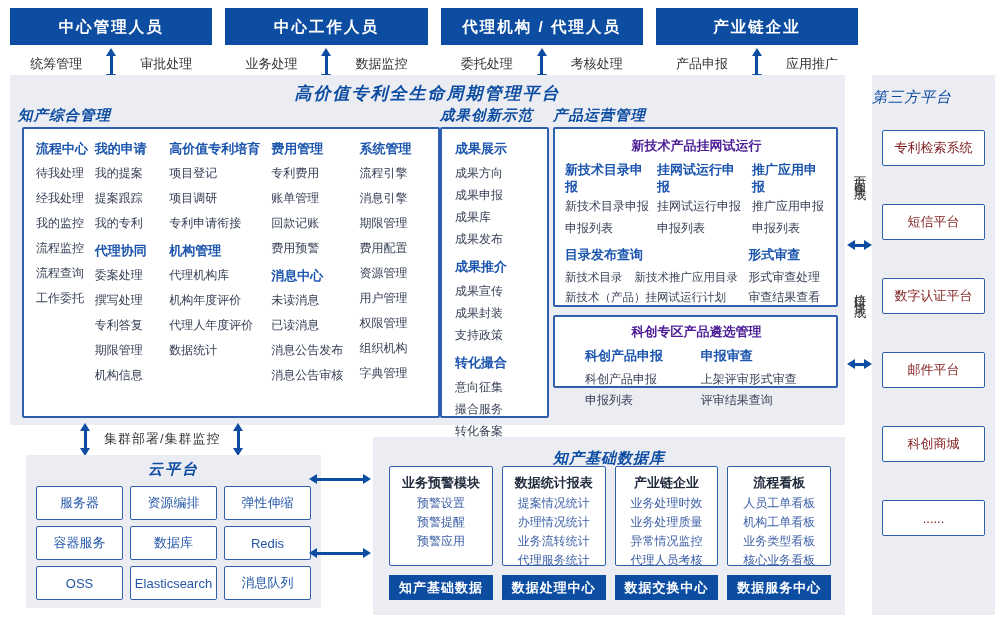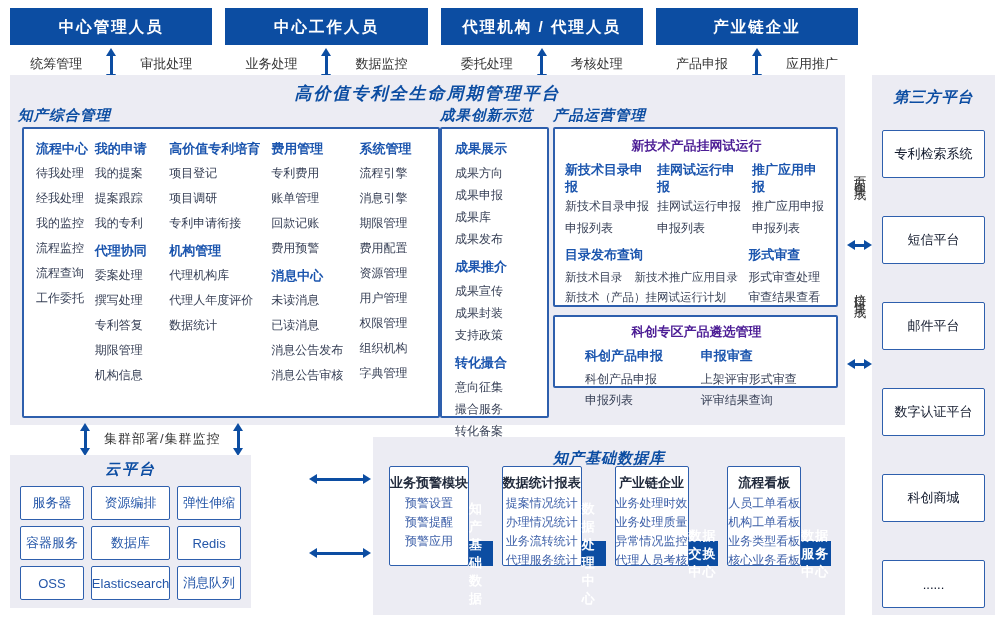--- a/index.html
+++ b/index.html
@@ -74,47 +74,47 @@
   .cat-items{display:flex;flex-wrap:wrap;column-gap:12px;}
   .cat-items li{font-size:11.5px;color:var(--item);line-height:20px;white-space:nowrap;}
   .tb-right .gitems li{line-height:20px;}
   .sel-cols{display:flex;gap:0;margin-left:20px;}
   .sc1{width:118px;}.sc2{width:130px;}
   .sel-cols .ghead{line-height:26px;}
   .sel-cols .gitems li{line-height:21px;}
 
   
   .sidebar{position:absolute;left:872px;top:75px;width:123px;height:540px;background:var(--panel);}
-  .sidebar-title{text-align:center;padding-top:13px;font-size:15px;font-weight:bold;
+  .sidebar-title{padding-top:13px;font-size:15px;font-weight:normal;
     font-style:italic;color:var(--blue);letter-spacing:1px;}
   .sidebar-list{margin-top:23px;display:flex;flex-direction:column;align-items:center;gap:38px;}
-  .tp-box{width:103px;height:48px;background:#fff;border:1.5px solid var(--border);
+  .tp-box{width:103px;height:36px;background:#fff;border:1.5px solid var(--border);
     border-radius:2px;display:flex;align-items:center;justify-content:center;
-    font-size:13px;color:#0f172a;}
+    font-size:13px;color:#7f1d1d;}
 
   
   .vtext{position:absolute;writing-mode:vertical-rl;font-size:12.5px;color:#333;letter-spacing:4px;}
 
   
   .cluster-label{position:absolute;left:104px;top:430px;font-size:13px;color:#333;letter-spacing:1px;}
 
   
-  .cloud{position:absolute;left:10px;top:455px;width:241px;height:153px;background:var(--panel);}
+  .cloud{position:absolute;left:26px;top:455px;width:295px;height:153px;background:var(--panel);}
   .cloud-title{text-align:center;padding-top:5px;font-size:15px;font-weight:bold;
     font-style:italic;color:var(--blue);letter-spacing:2px;}
   .cloud-grid{margin:7px 10px 0;display:grid;grid-template-columns:repeat(3,1fr);gap:6px 7px;}
   .cloud-cell{height:34px;background:#fff;border:1.5px solid var(--border);border-radius:2px;
     display:flex;align-items:center;justify-content:center;font-size:13px;color:#2456A8;}
 
   
   .db{position:absolute;left:373px;top:437px;width:472px;height:178px;background:var(--panel);}
   .db-title{text-align:center;padding-top:12px;font-size:15px;font-weight:bold;
     font-style:italic;color:var(--blue);letter-spacing:1px;}
   .db-cols{position:absolute;top:29px;left:16px;right:14px;display:flex;gap:9px;}
-  .db-col{flex:1;display:flex;align-items:flex-end;}
+  .db-col{flex:1;display:flex;flex-direction:column;}
   .db-box{height:100px;background:#fff;border:1.5px solid var(--border);border-radius:2px;
     text-align:center;padding-top:5px;}
   .db-box .ghead{color:#222B3D;line-height:22px;}
   .db-box .gitems li{font-size:12px;color:var(--dbitem);line-height:19px;}
   .db-bar{margin-top:9px;height:25px;background:var(--blue);color:#fff;font-weight:bold;
     font-size:13px;display:flex;align-items:center;justify-content:center;letter-spacing:1px;}
 </style>
 </head>
 <body>
 
@@ -214,20 +214,21 @@
           <ul class="gitems">
               <li>项目登记</li>
               <li>项目调研</li>
               <li>专利申请衔接</li>
             </ul>
         </div>
         <div class="group">
           <div class="ghead">机构管理</div>
           <ul class="gitems">
               <li>代理机构库</li>
+              <li>机构年度评价</li>
               <li>代理人年度评价</li>
               <li>数据统计</li>
             </ul>
         </div>
       </div>
       <div class="col col-c4">
         <div class="group">
           <div class="ghead">费用管理</div>
           <ul class="gitems">
               <li>专利费用</li>
@@ -363,22 +364,22 @@
       </div>
     </div>
   </div>
 </div>
 
 <div class="sidebar">
   <div class="sidebar-title">第三方平台</div>
   <div class="sidebar-list">
       <div class="tp-box">专利检索系统</div>
       <div class="tp-box">短信平台</div>
+      <div class="tp-box">数字认证平台</div>
       <div class="tp-box">邮件平台</div>
-      <div class="tp-box">数字认证平台</div>
       <div class="tp-box">科创商城</div>
       <div class="tp-box">......</div>
     </div>
 </div>
 
 <div class="vtext" style="left:851px;top:166px;">页面集成</div>
 <div class="arrow-h" style="left:847px;top:237px;width:25px;">
     <i class="l"></i>
     <i class="lt"></i>
     <i class="rt"></i>

